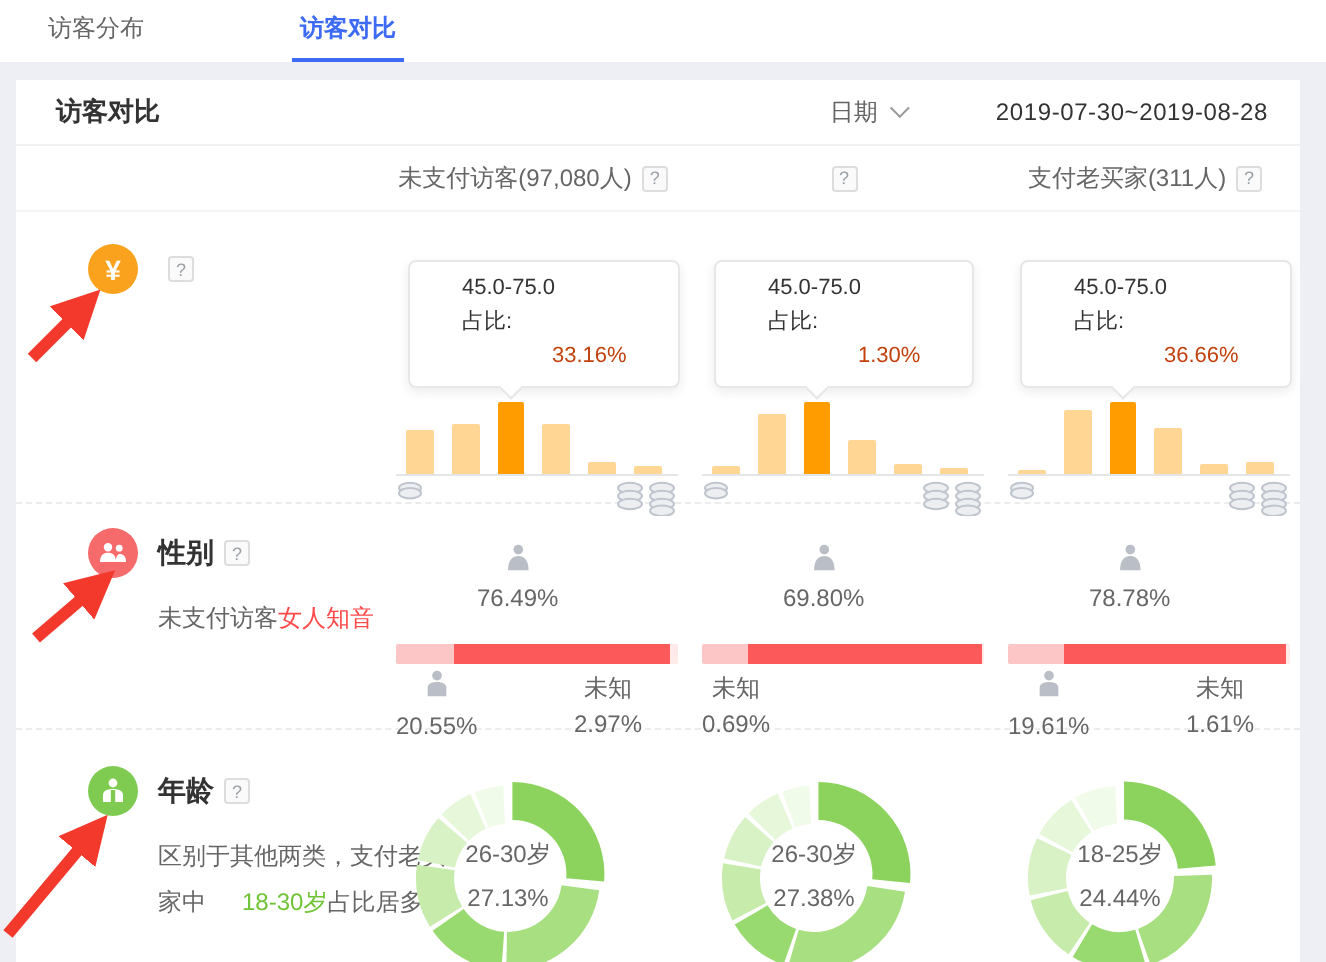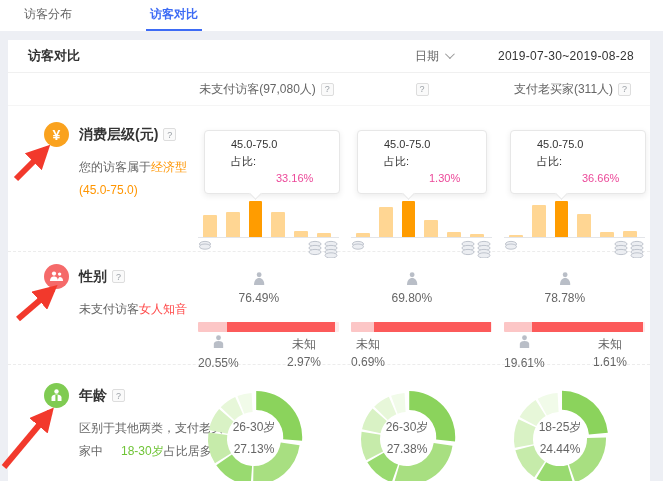--- a/index.html
+++ b/index.html
@@ -41,21 +41,21 @@
   .row-desc { font-size:12px; color:#666; margin:9px 0 0 35px; width:132px; line-height:1.9; }
   .hl-orange { color:#ff9500; }
   .hl-red { color:#ff4a4a; }
   .hl-green { color:#6fc436;padding-left:18px; }
   
   .chart-cell { padding:0 12px 0 8px; position:relative; }
   .bar-chart { padding-top:24px; }
   .tooltip { position:relative; display:inline-block; margin-left:6px; background:#fff;
     border:1px solid #e7e7e7; border-radius:4px; box-shadow:0 2px 6px rgba(0,0,0,.08);
     padding:5px 26px 6px; font-size:11px; color:#333; line-height:1.55; }
-  .tooltip .tip-val { color:#ec4899;margin-left:45px; }
+  .tooltip .tip-val { color:#c2410c;margin-left:45px; }
   .tooltip:after { content:""; position:absolute; left:46px; bottom:-5px; width:8px; height:8px;
     background:#fff; border-right:1px solid #e7e7e7; border-bottom:1px solid #e7e7e7;
     transform:rotate(45deg); }
   .bars { display:flex; align-items:flex-end; gap:9px; height:36px; margin:7px 0 0 5px; }
   .bar { width:14px; background:#ffd693; border-radius:1px 1px 0 0; }
   .bar.hl { background:#ff9c00; }
   .axis { height:1px; background:#e3e5e9; width:141px; margin-top:0; }
   .coins-row { display:flex; justify-content:space-between; width:141px; margin-top:2px; }
   .coin-svg ellipse { fill:#eceef2; stroke:#bfc4cd; stroke-width:1; }
   
@@ -109,25 +109,21 @@
     <div class="col-header">
       <span>支付老买家(311人)</span>
       <span class="help">?</span>
     </div>
   </div>
 
   <div class="grid-row metric-row" style="height:146px">
     <div class="label-cell">
       <div class="label-head">
         <div class="row-icon money">¥</div>
-        <span class="row-title">消费层级(元)</span>
         <span class="help">?</span>
-      </div>
-      <div class="row-desc">
-        <span>您的访客属于</span><span class="hl-orange">经济型(45.0-75.0)</span>
       </div>
     </div>
 
     <div class="chart-cell bar-chart">
       <div class="tooltip">
         <div>45.0-75.0</div>
         <div><span>占比:</span>
              <span class="tip-val">33.16%</span></div>
       </div>
       <div class="bars">

